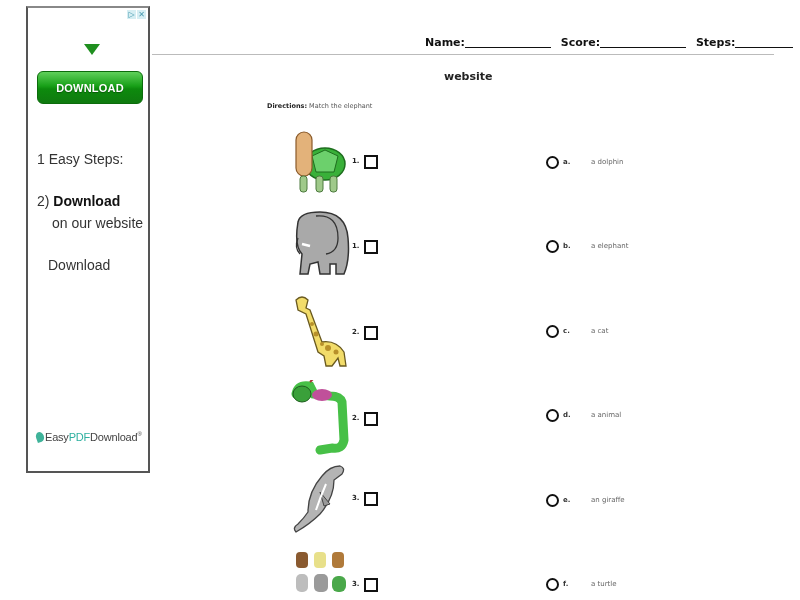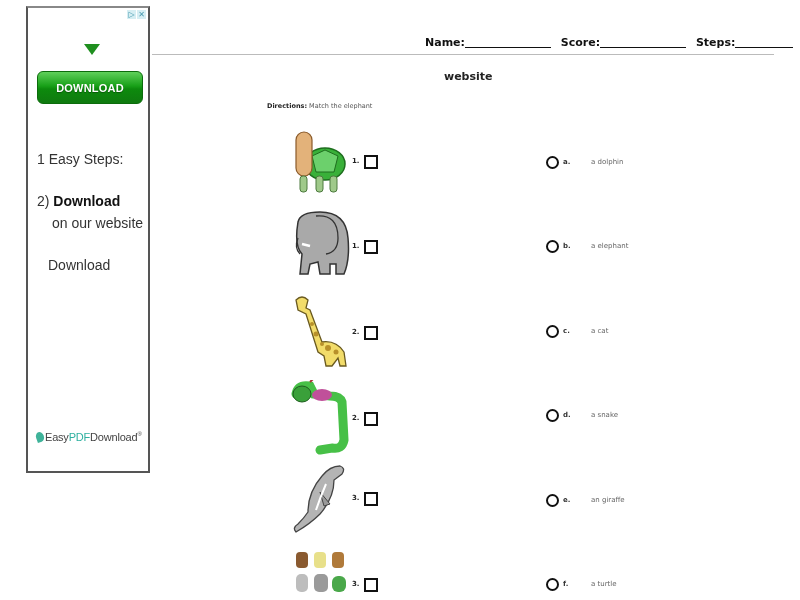--- a/index.html
+++ b/index.html
@@ -155,21 +155,21 @@
   <span class="text">a elephant</span>
 </div>
 <div class="opt" style="top:325px">
   <span class="circle"></span>
   <span class="letter">c.</span>
   <span class="text">a cat</span>
 </div>
 <div class="opt" style="top:409px">
   <span class="circle"></span>
   <span class="letter">d.</span>
-  <span class="text">a snake</span>
+  <span class="text">a animal</span>
 </div>
 <div class="opt" style="top:494px">
   <span class="circle"></span>
   <span class="letter">e.</span>
   <span class="text">an giraffe</span>
 </div>
 <div class="opt" style="top:578px">
   <span class="circle"></span>
   <span class="letter">f.</span>
   <span class="text">a turtle</span>

